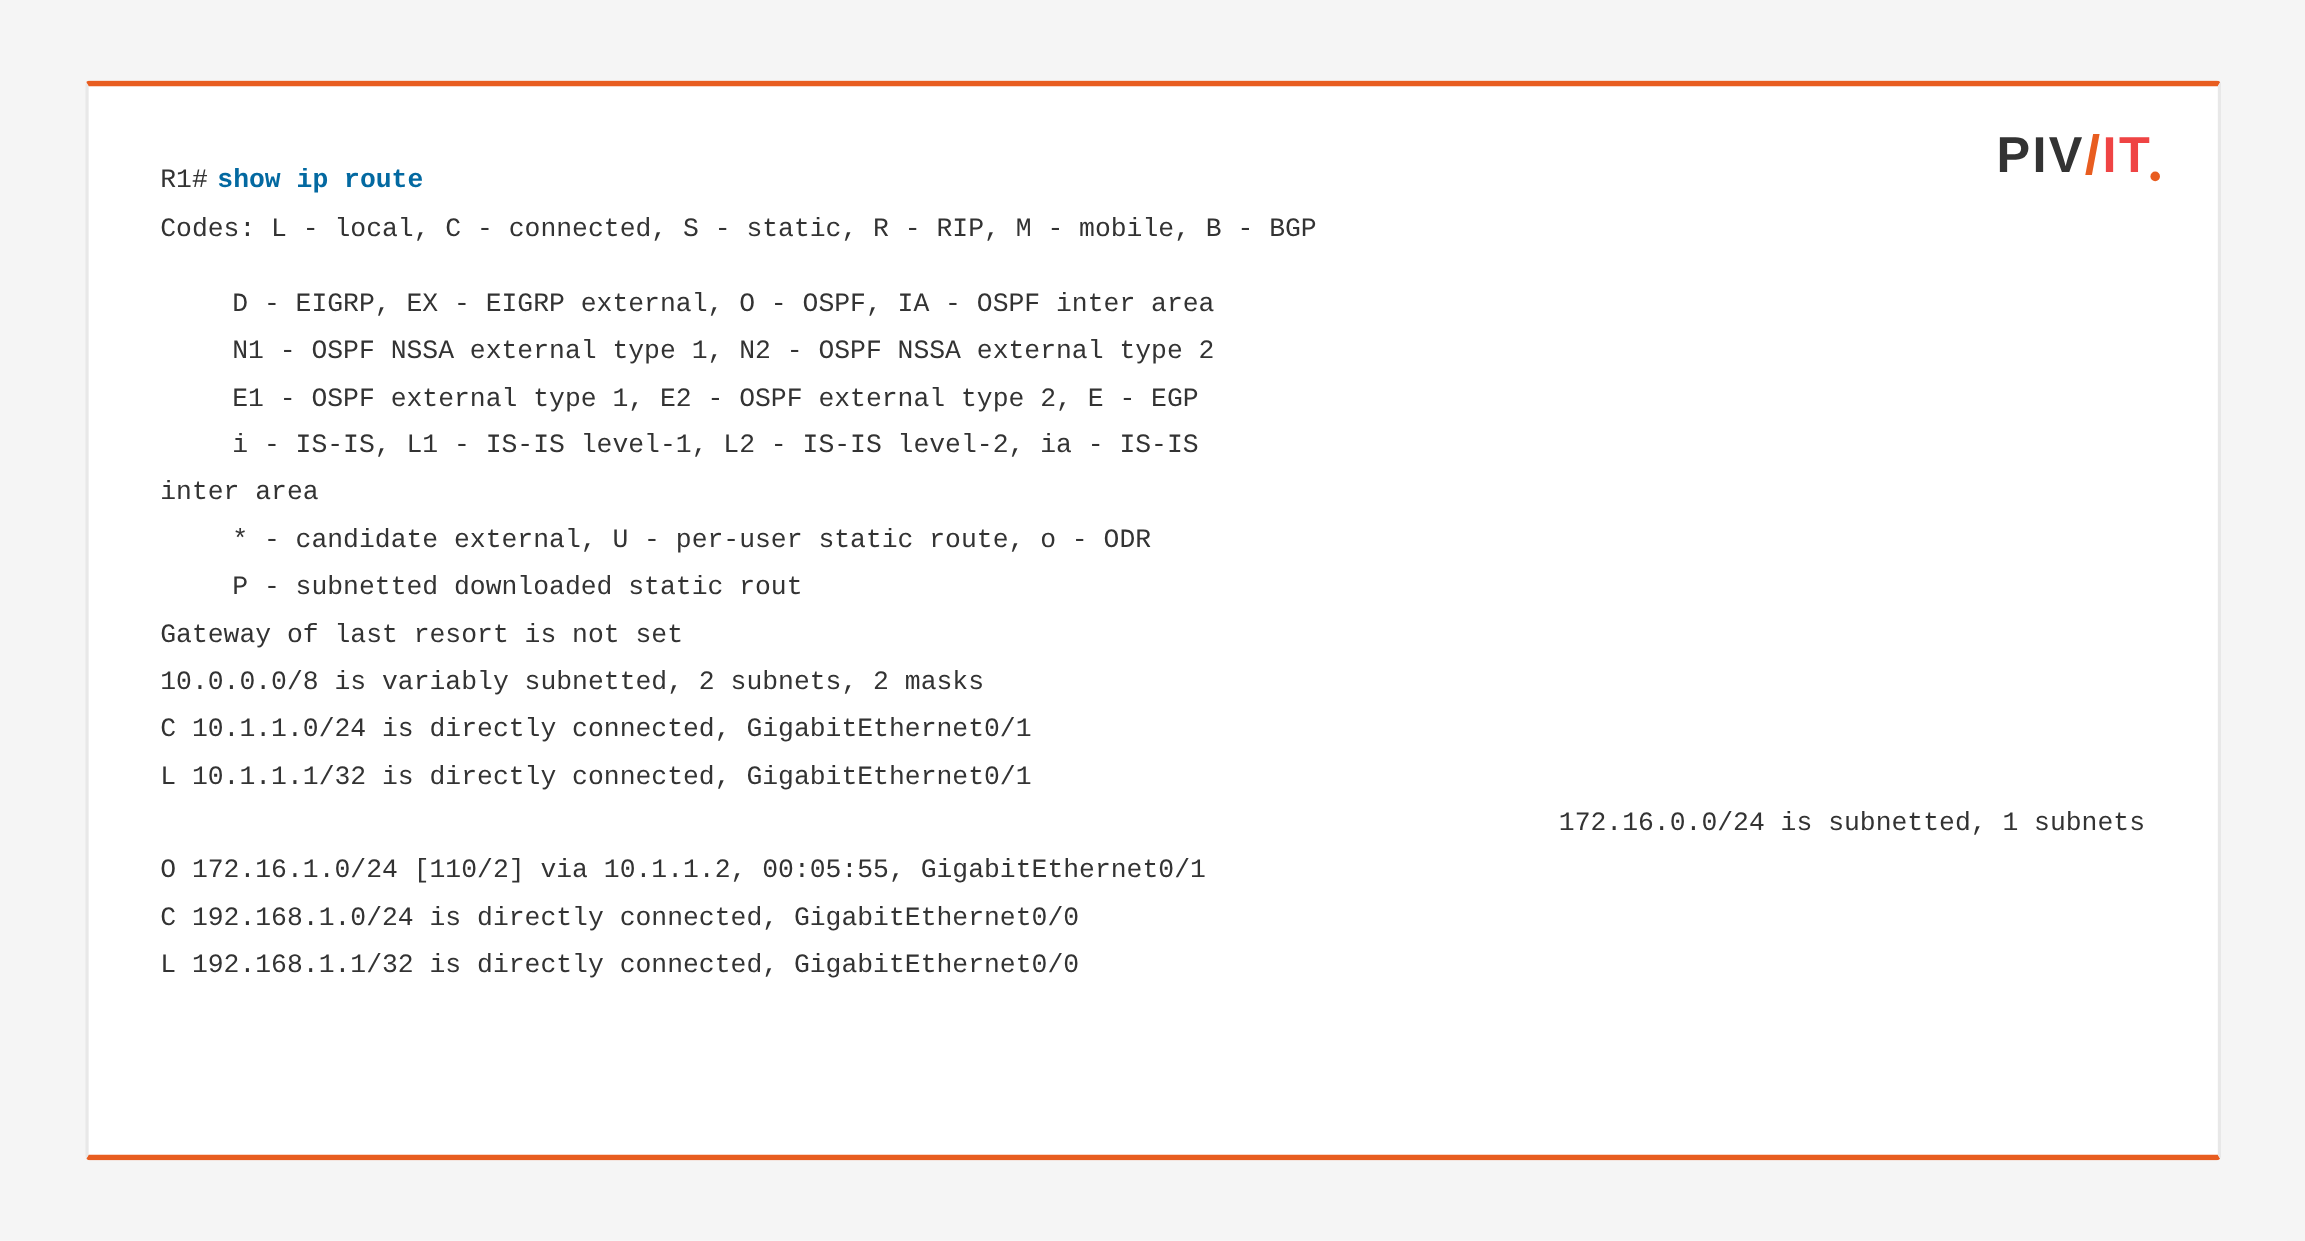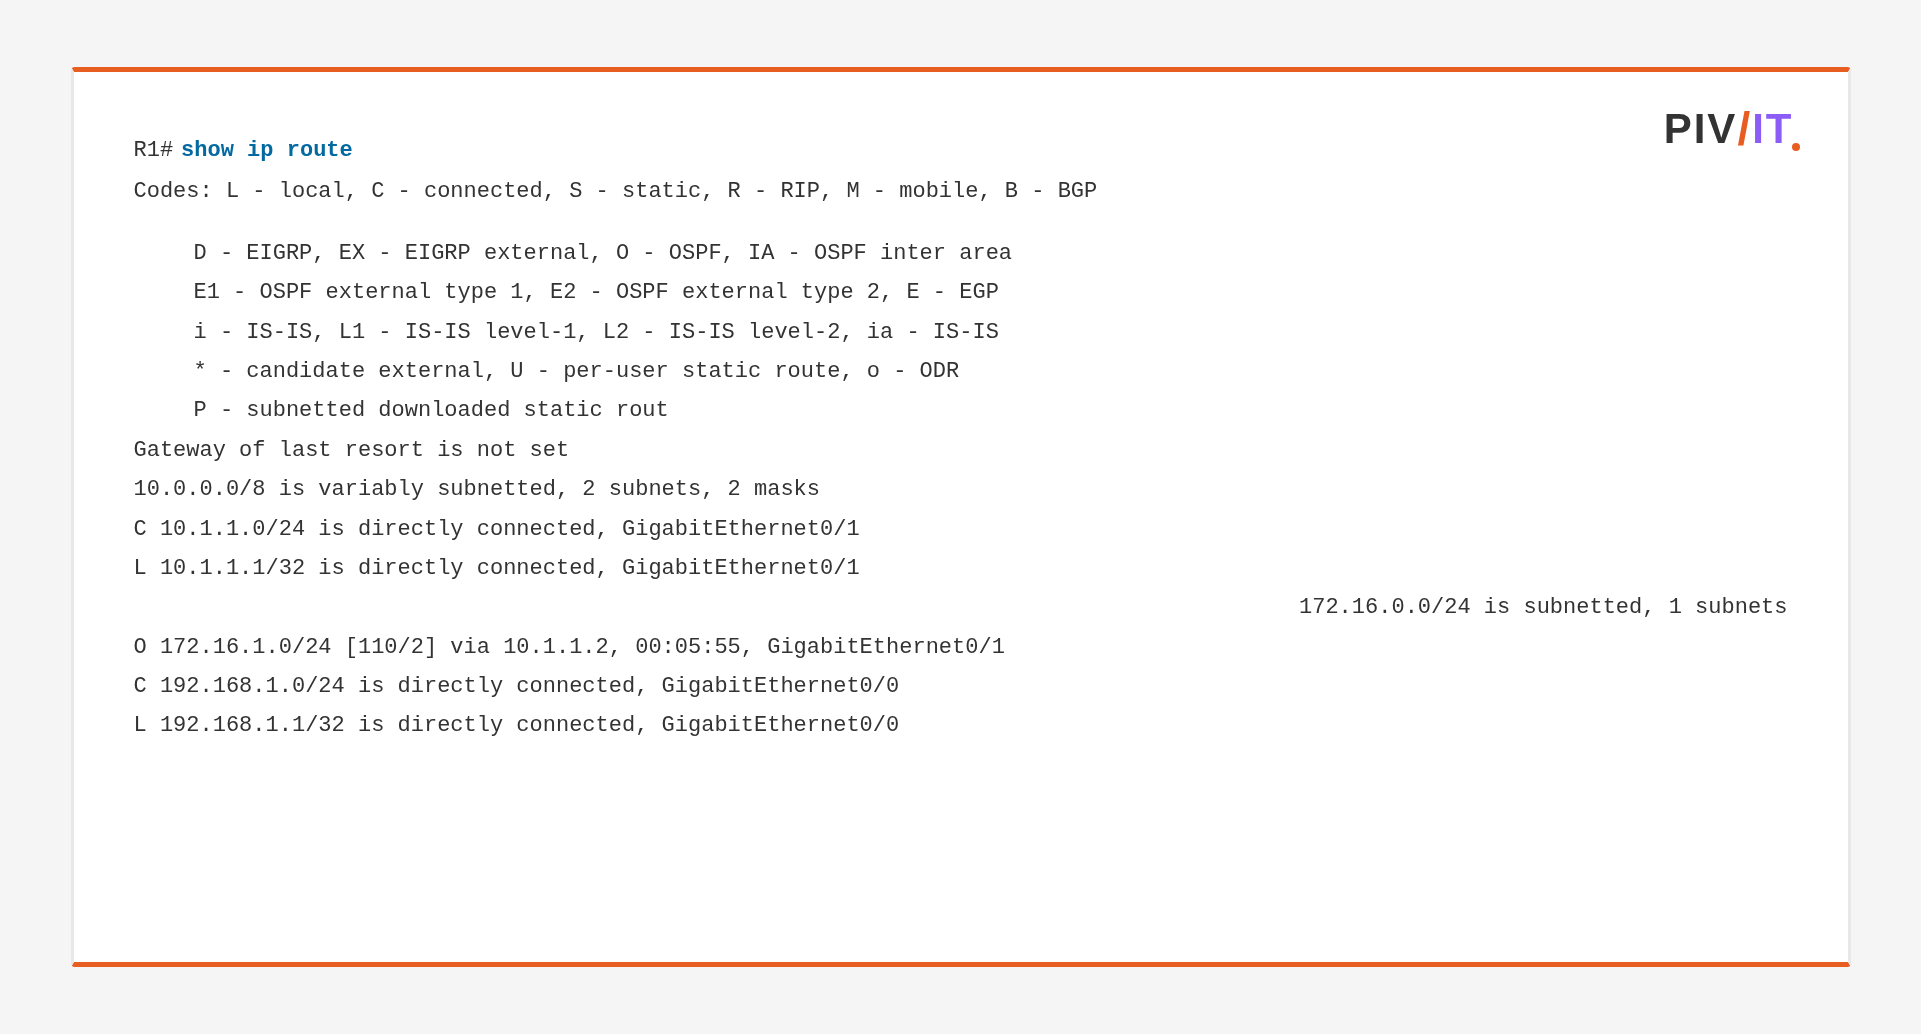--- a/index.html
+++ b/index.html
@@ -46,21 +46,21 @@
       color: #333333;
     }
 
     .logo-slash {
       color: #e85d20;
       font-size: 46px;
       margin: 0 0px;
     }
 
     .logo-it {
-      color: #8b5cf6;
+      color: #ef4444;
     }
 
     .logo-dot {
       width: 8px;
       height: 8px;
       background: #e85d20;
       border-radius: 50%;
       display: inline-block;
       position: relative;
       bottom: -18px;
@@ -126,22 +126,24 @@
 
     <div class="prompt-line">
       <span class="prompt">R1#</span>
       <span class="command">show ip route</span>
     </div>
 
     <div id="terminal-lines">
         <div class="line">Codes: L - local, C - connected, S - static, R - RIP, M - mobile, B - BGP</div>
         <div class="blank-line"></div>
         <div class="line indent1">D - EIGRP, EX - EIGRP external, O - OSPF, IA - OSPF inter area</div>
+        <div class="line indent1">N1 - OSPF NSSA external type 1, N2 - OSPF NSSA external type 2</div>
         <div class="line indent1">E1 - OSPF external type 1, E2 - OSPF external type 2, E - EGP</div>
         <div class="line indent1">i - IS-IS, L1 - IS-IS level-1, L2 - IS-IS level-2, ia - IS-IS</div>
+        <div class="line">inter area</div>
         <div class="line indent1">* - candidate external,  U - per-user static route, o - ODR</div>
         <div class="line indent1">P - subnetted downloaded static rout</div>
         <div class="line">Gateway of last resort is not set</div>
         <div class="line">10.0.0.0/8 is variably subnetted, 2 subnets, 2 masks</div>
         <div class="line">C   10.1.1.0/24 is directly connected, GigabitEthernet0/1</div>
         <div class="line">L    10.1.1.1/32 is directly connected, GigabitEthernet0/1</div>
         <div class="line indent2">172.16.0.0/24 is subnetted, 1 subnets</div>
         <div class="line">O   172.16.1.0/24 [110/2] via 10.1.1.2, 00:05:55, GigabitEthernet0/1</div>
         <div class="line">C   192.168.1.0/24 is directly connected, GigabitEthernet0/0</div>
         <div class="line">L   192.168.1.1/32 is directly connected, GigabitEthernet0/0</div>

